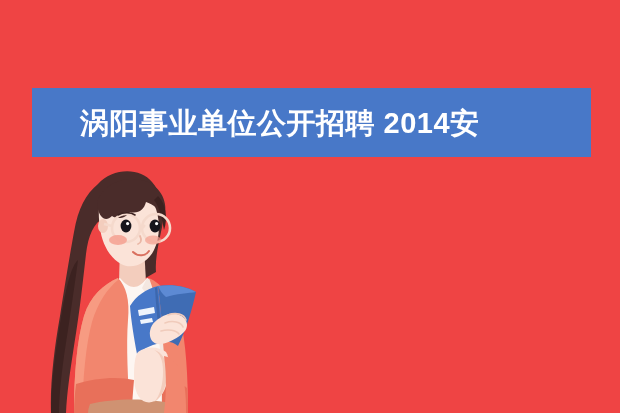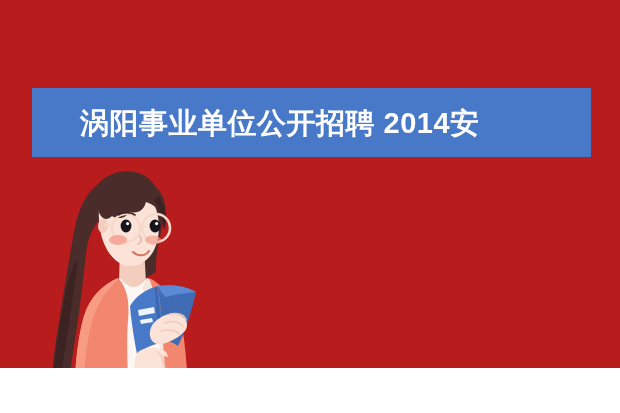--- a/index.html
+++ b/index.html
@@ -7,23 +7,23 @@
     margin: 0;
     padding: 0;
     background: #ffffff;
   }
   body {
     font-family: "Liberation Sans", sans-serif;
   }
   .canvas {
     position: relative;
     width: 620px;
-    height: 368px;
+    height: 413px;
     overflow: hidden;
-    background: #b91c1c;
+    background: #ef4444;
   }
   .title-banner {
     position: absolute;
     left: 32px;
     top: 88px;
     width: 559px;
     height: 69px;
     background: #4878c8;
     overflow: hidden;
     box-sizing: border-box;

